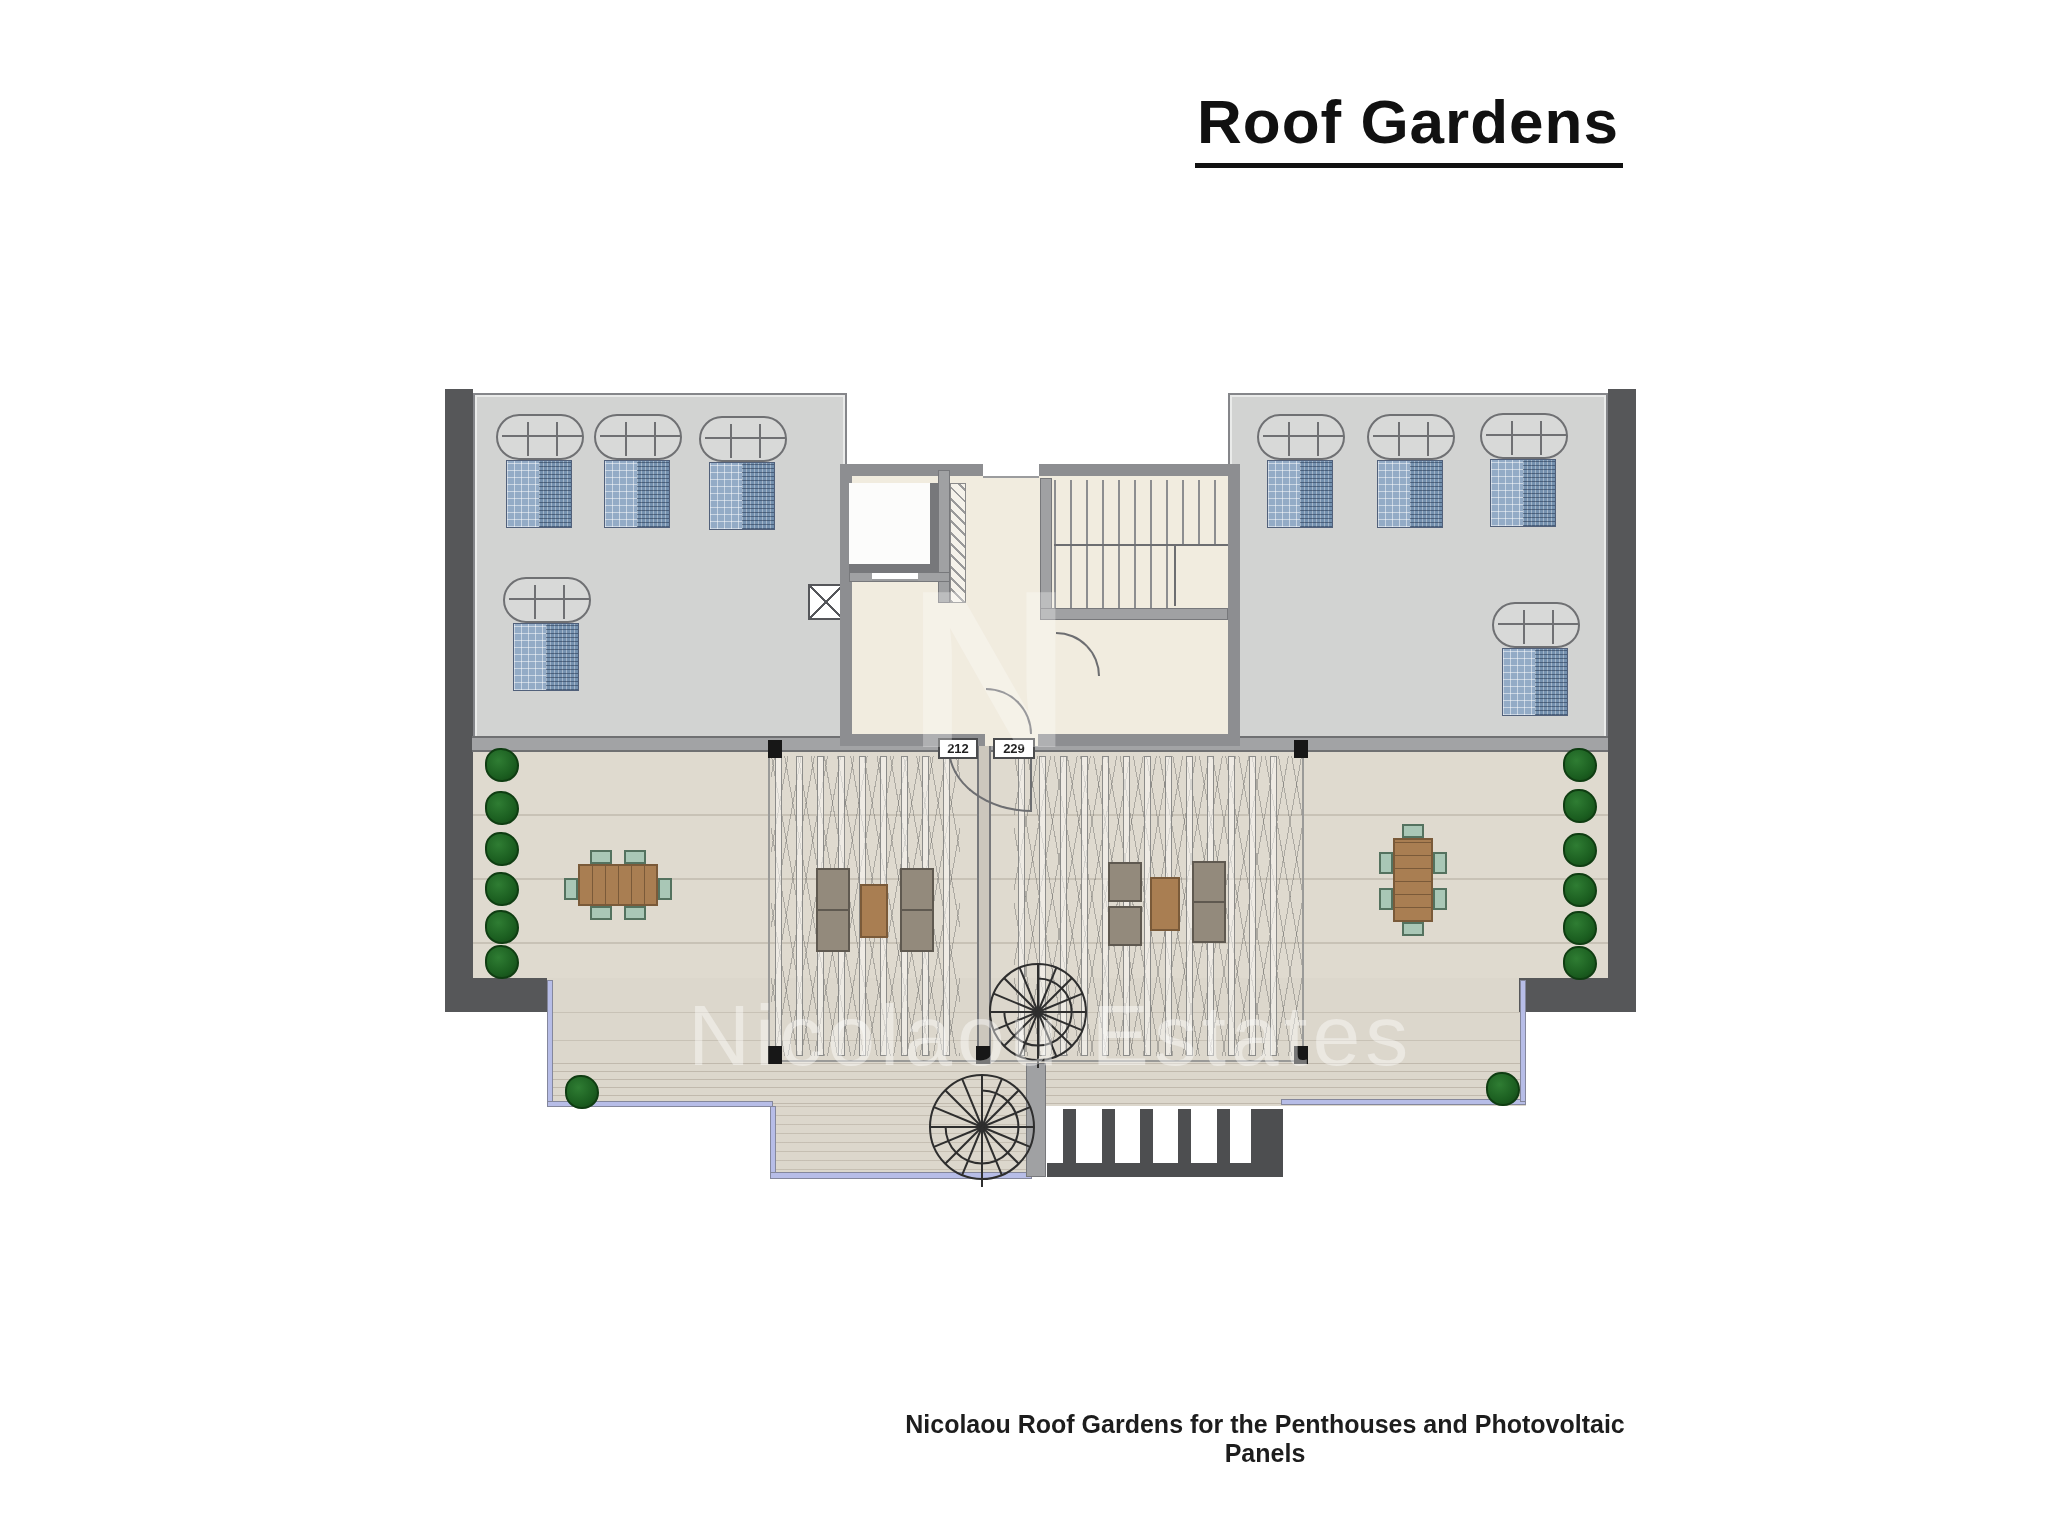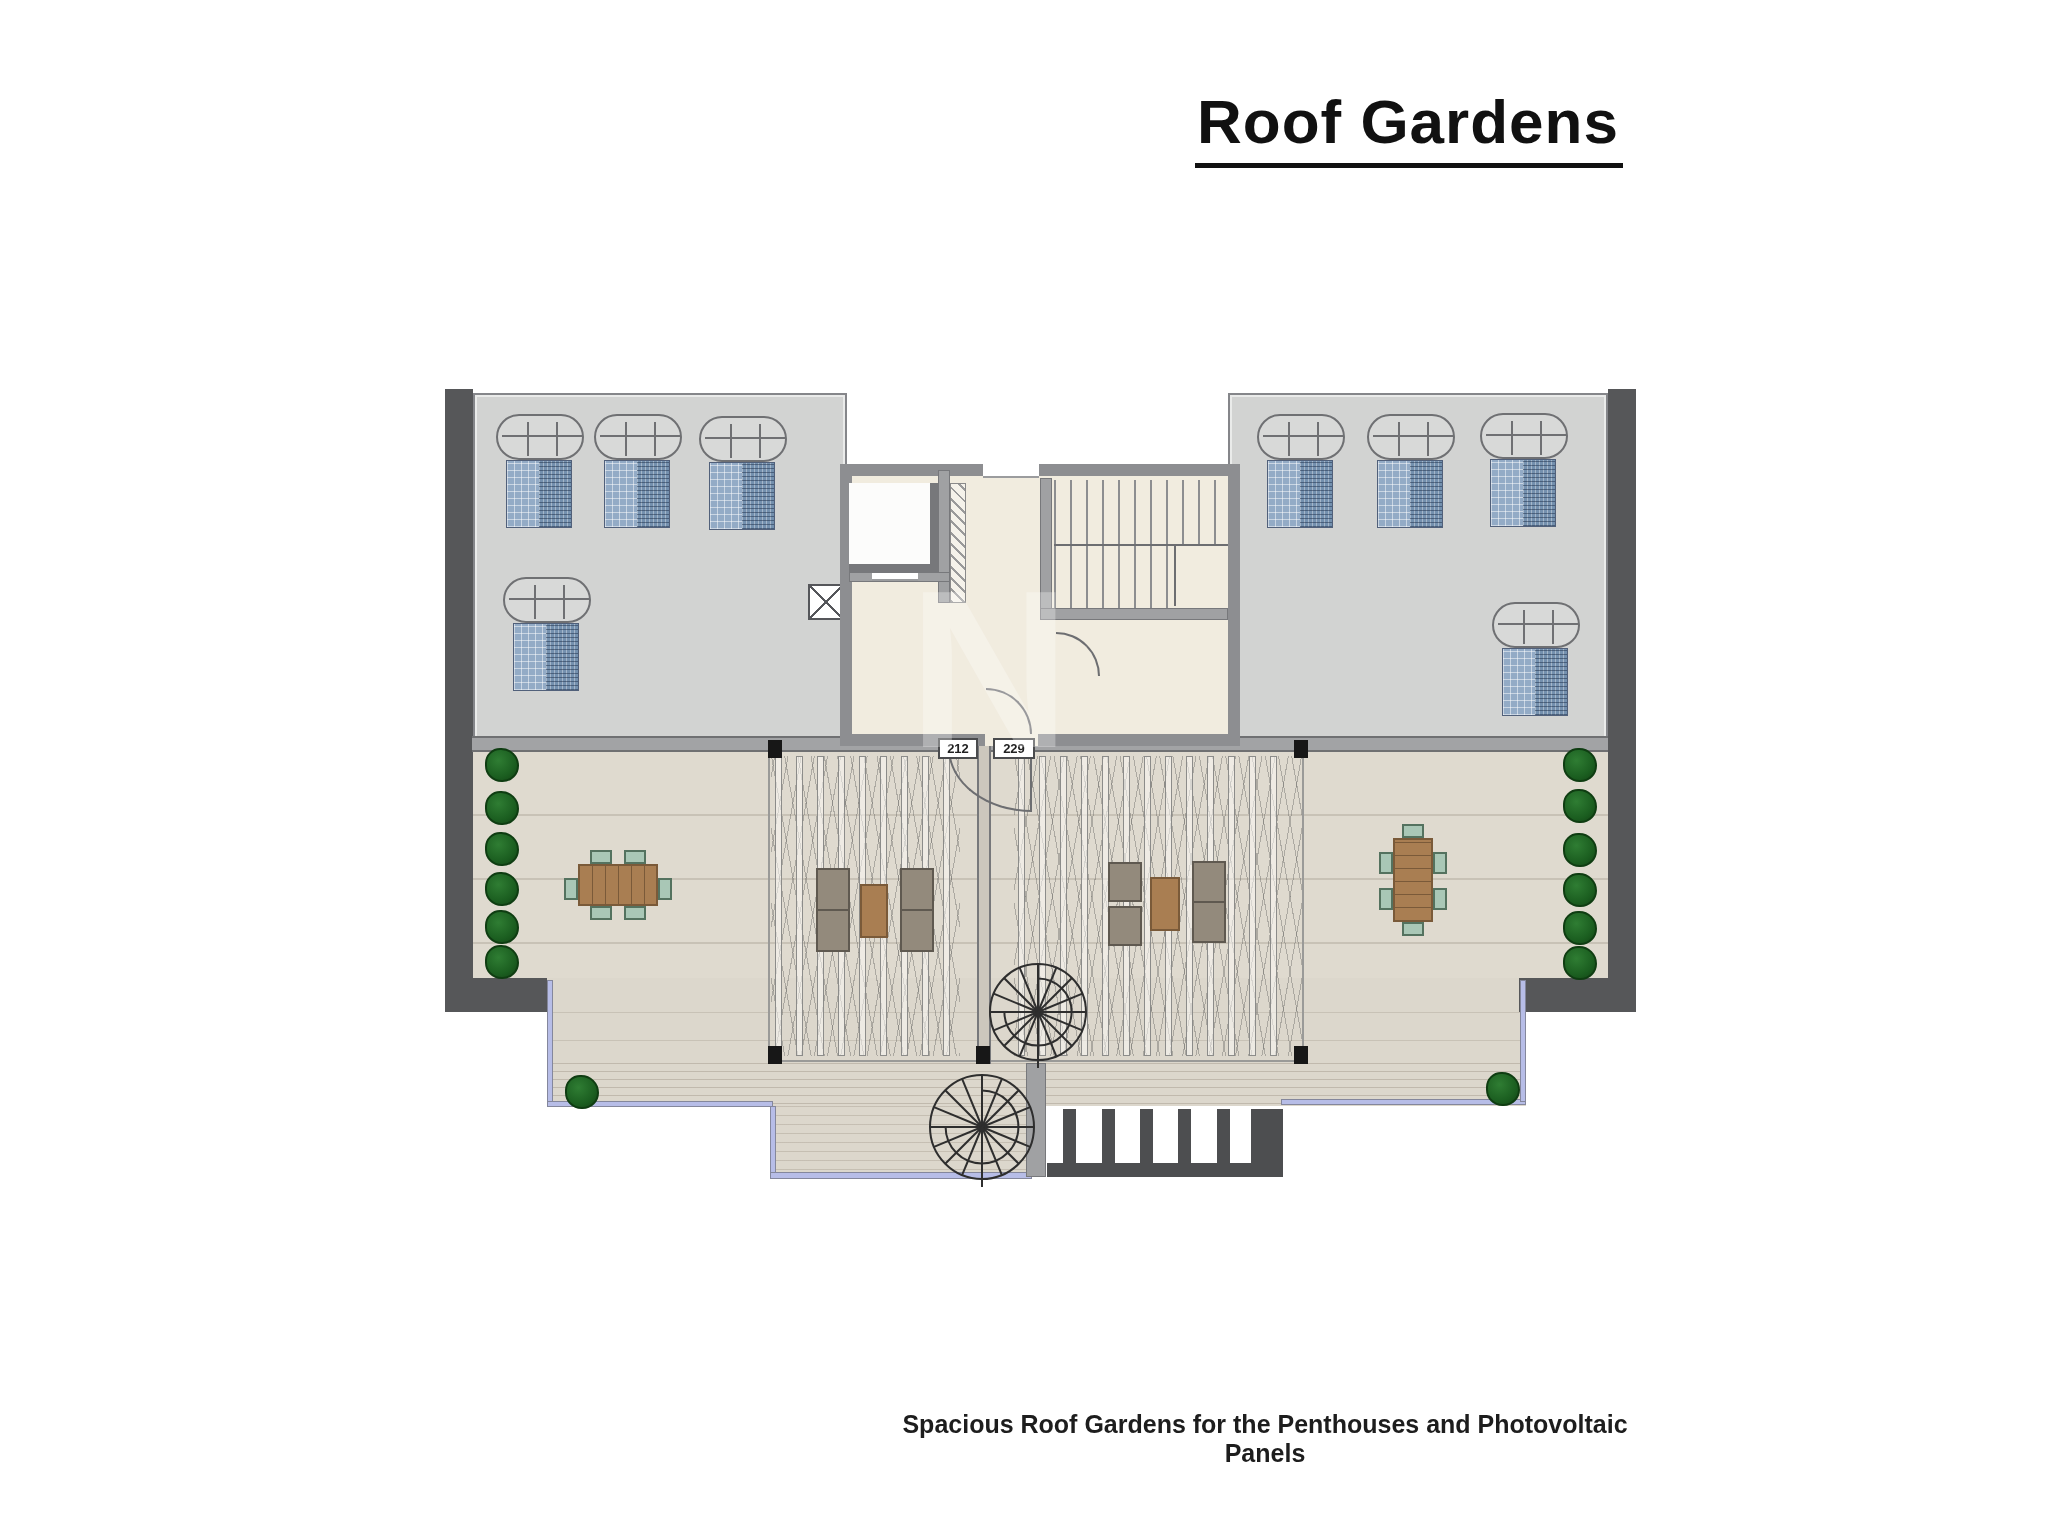--- a/index.html
+++ b/index.html
@@ -334,16 +334,17 @@
       <line x1="54" y1="54" x2="17.230447378299523" y2="17.23044737829953" fill="none" stroke="#2e2e2e" stroke-width="2"></line>
       <line x1="54" y1="54" x2="34.100461517015304" y2="5.958264309413103" fill="none" stroke="#2e2e2e" stroke-width="2"></line>
       <line x1="54" y1="54" x2="53.99999999999999" y2="2" fill="none" stroke="#2e2e2e" stroke-width="2"></line>
       <line x1="54" y1="54" x2="73.89953848298468" y2="5.958264309413096" fill="none" stroke="#2e2e2e" stroke-width="2"></line>
       <line x1="54" y1="54" x2="90.76955262170046" y2="17.230447378299523" fill="none" stroke="#2e2e2e" stroke-width="2"></line>
       <line x1="54" y1="54" x2="102.0417356905869" y2="34.100461517015304" fill="none" stroke="#2e2e2e" stroke-width="2"></line>
       <circle cx="54" cy="54" r="4" fill="none" stroke="#2e2e2e" stroke-width="2"></circle>
       <path d="M 54 17.6 A 36.4 36.4 0 1 1 17.6 54" fill="none" stroke="#2e2e2e" stroke-width="2"></path>
       <line x1="54" y1="54" x2="54" y2="114" fill="none" stroke="#2e2e2e" stroke-width="2"></line>
     </svg>
+    <div class="abs " id="wm" style="left: 688px; top: 986px; width: 710px; height: 110px; z-index: 60;">Nicolaou Estates</div>
     <div class="abs " id="wmlogo" style="left: 908px; top: 540px; width: 260px; height: 230px; z-index: 60;">N</div>
   </div>
 
-<div class="abs" id="caption">Spacious Roof Gardens for the Penthouses and Photovoltaic Panels</div>
+<div class="abs" id="caption">Nicolaou Roof Gardens for the Penthouses and Photovoltaic Panels</div>
 
 </body></html>

